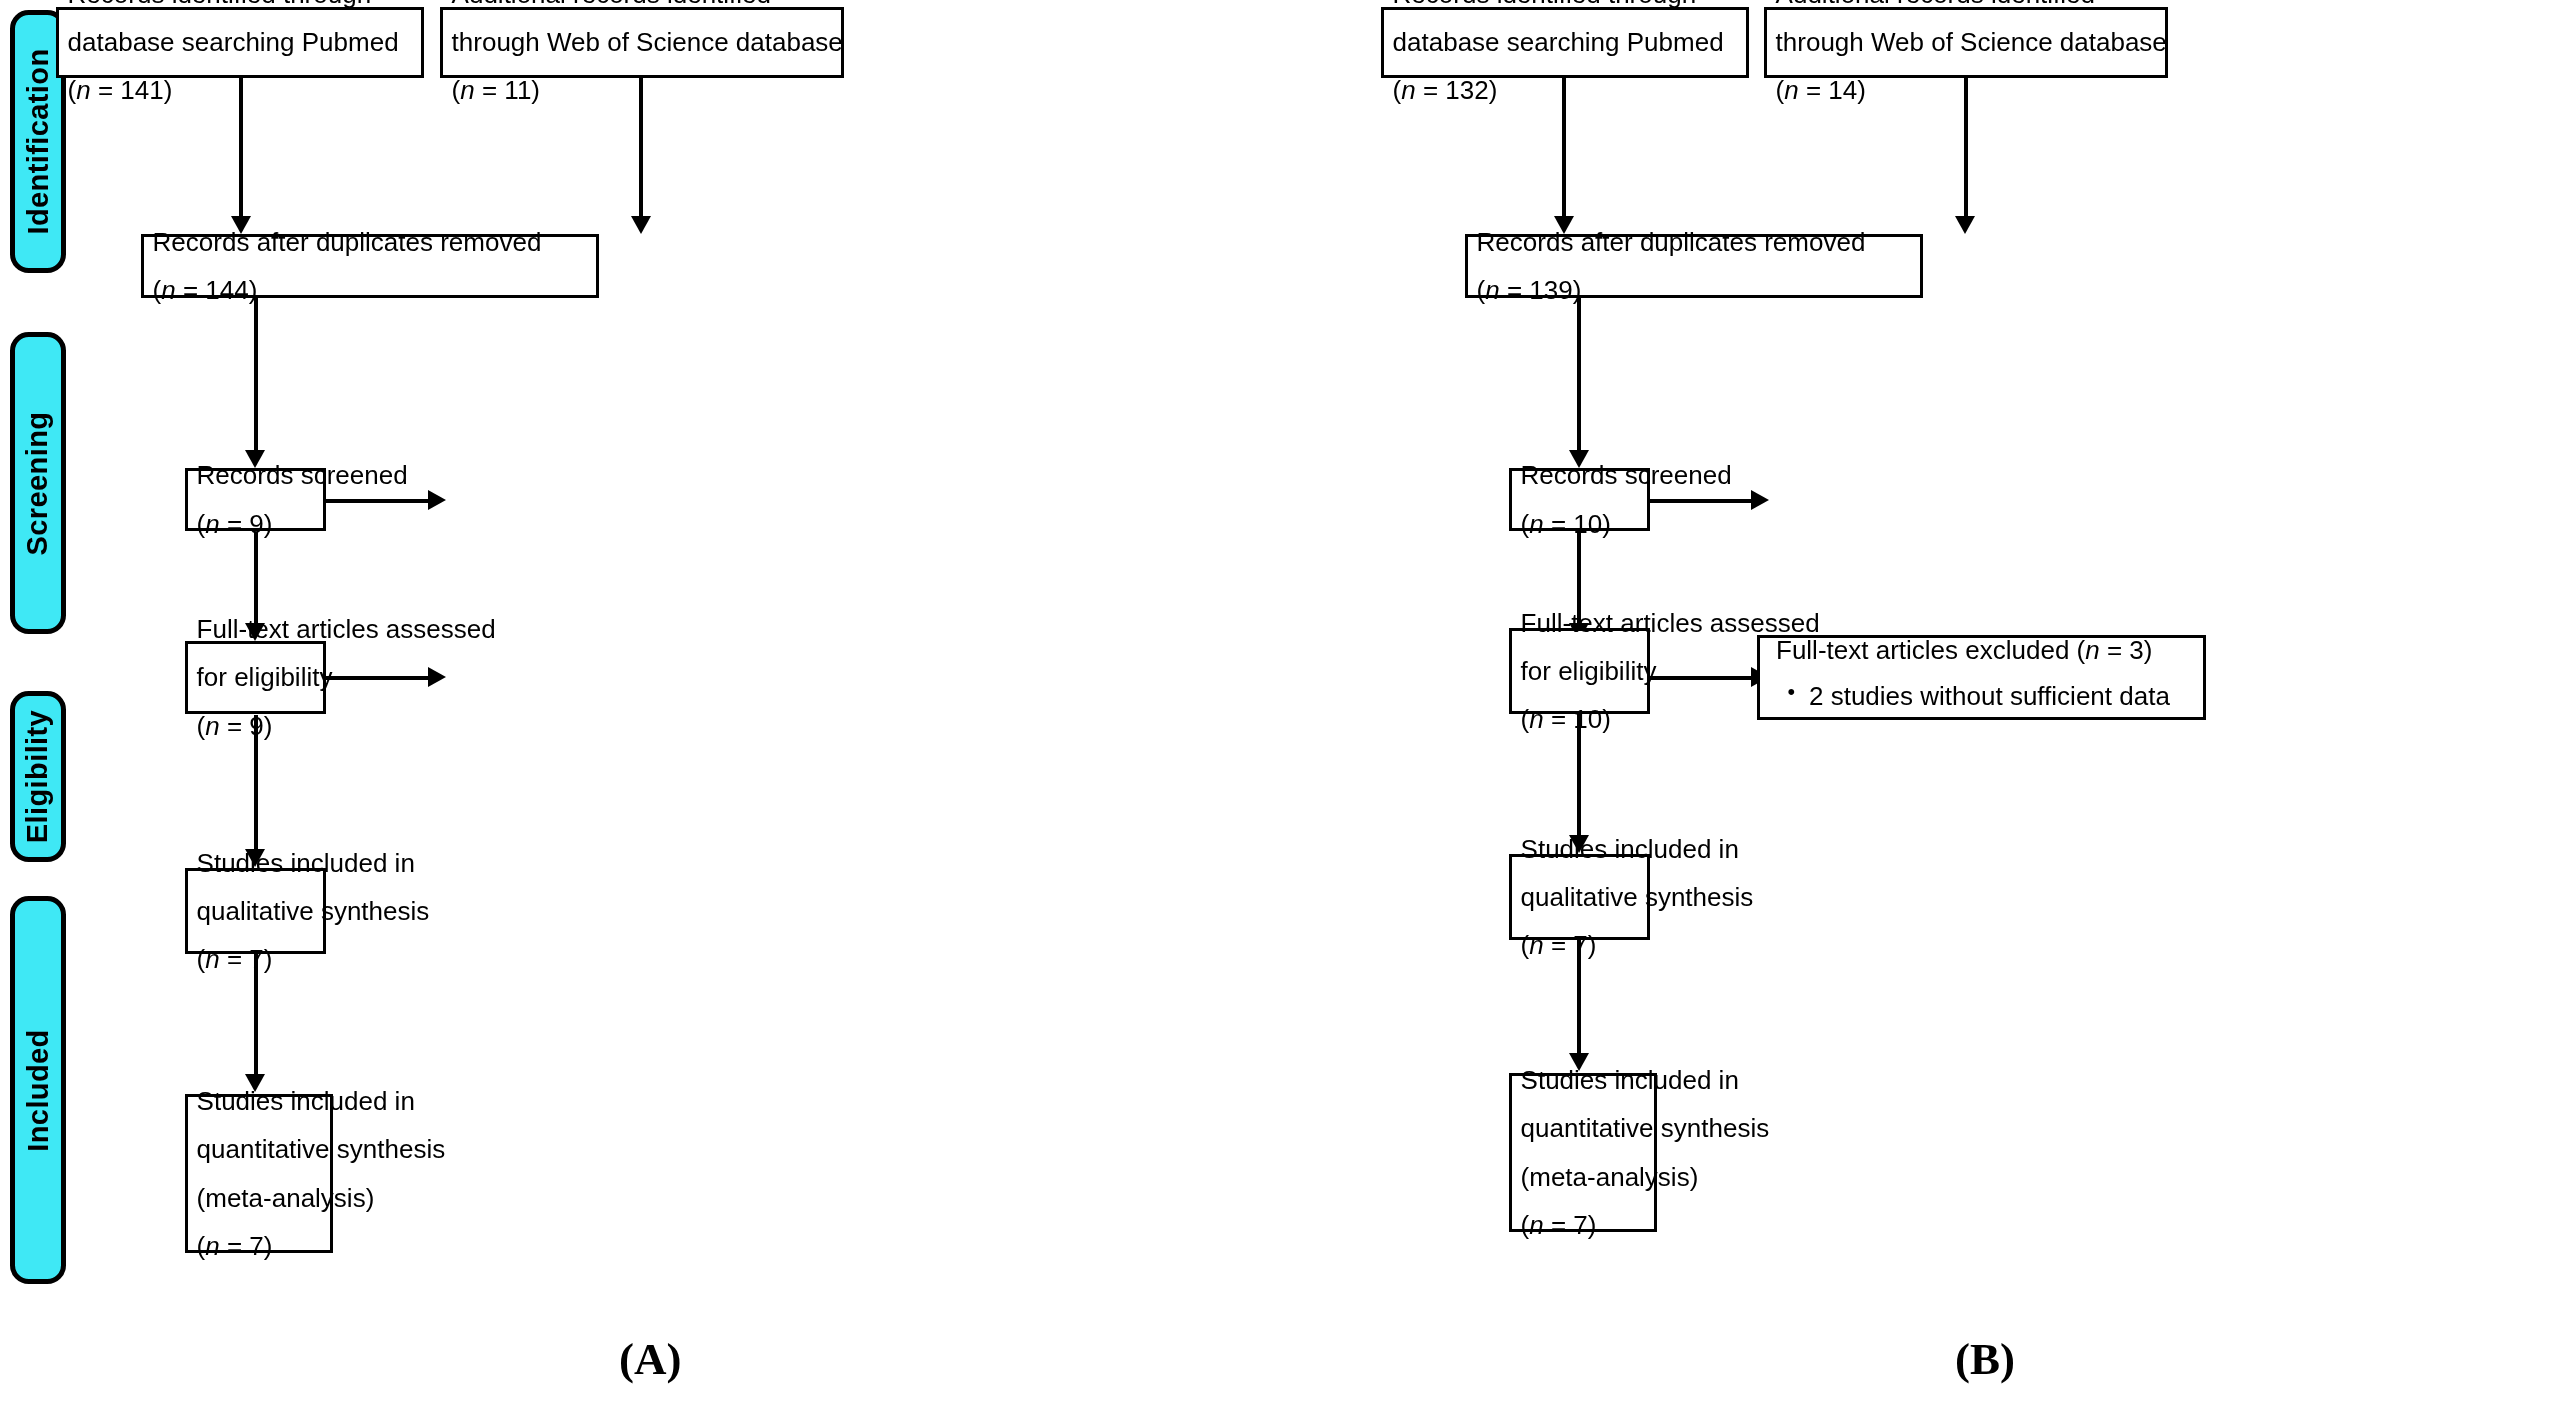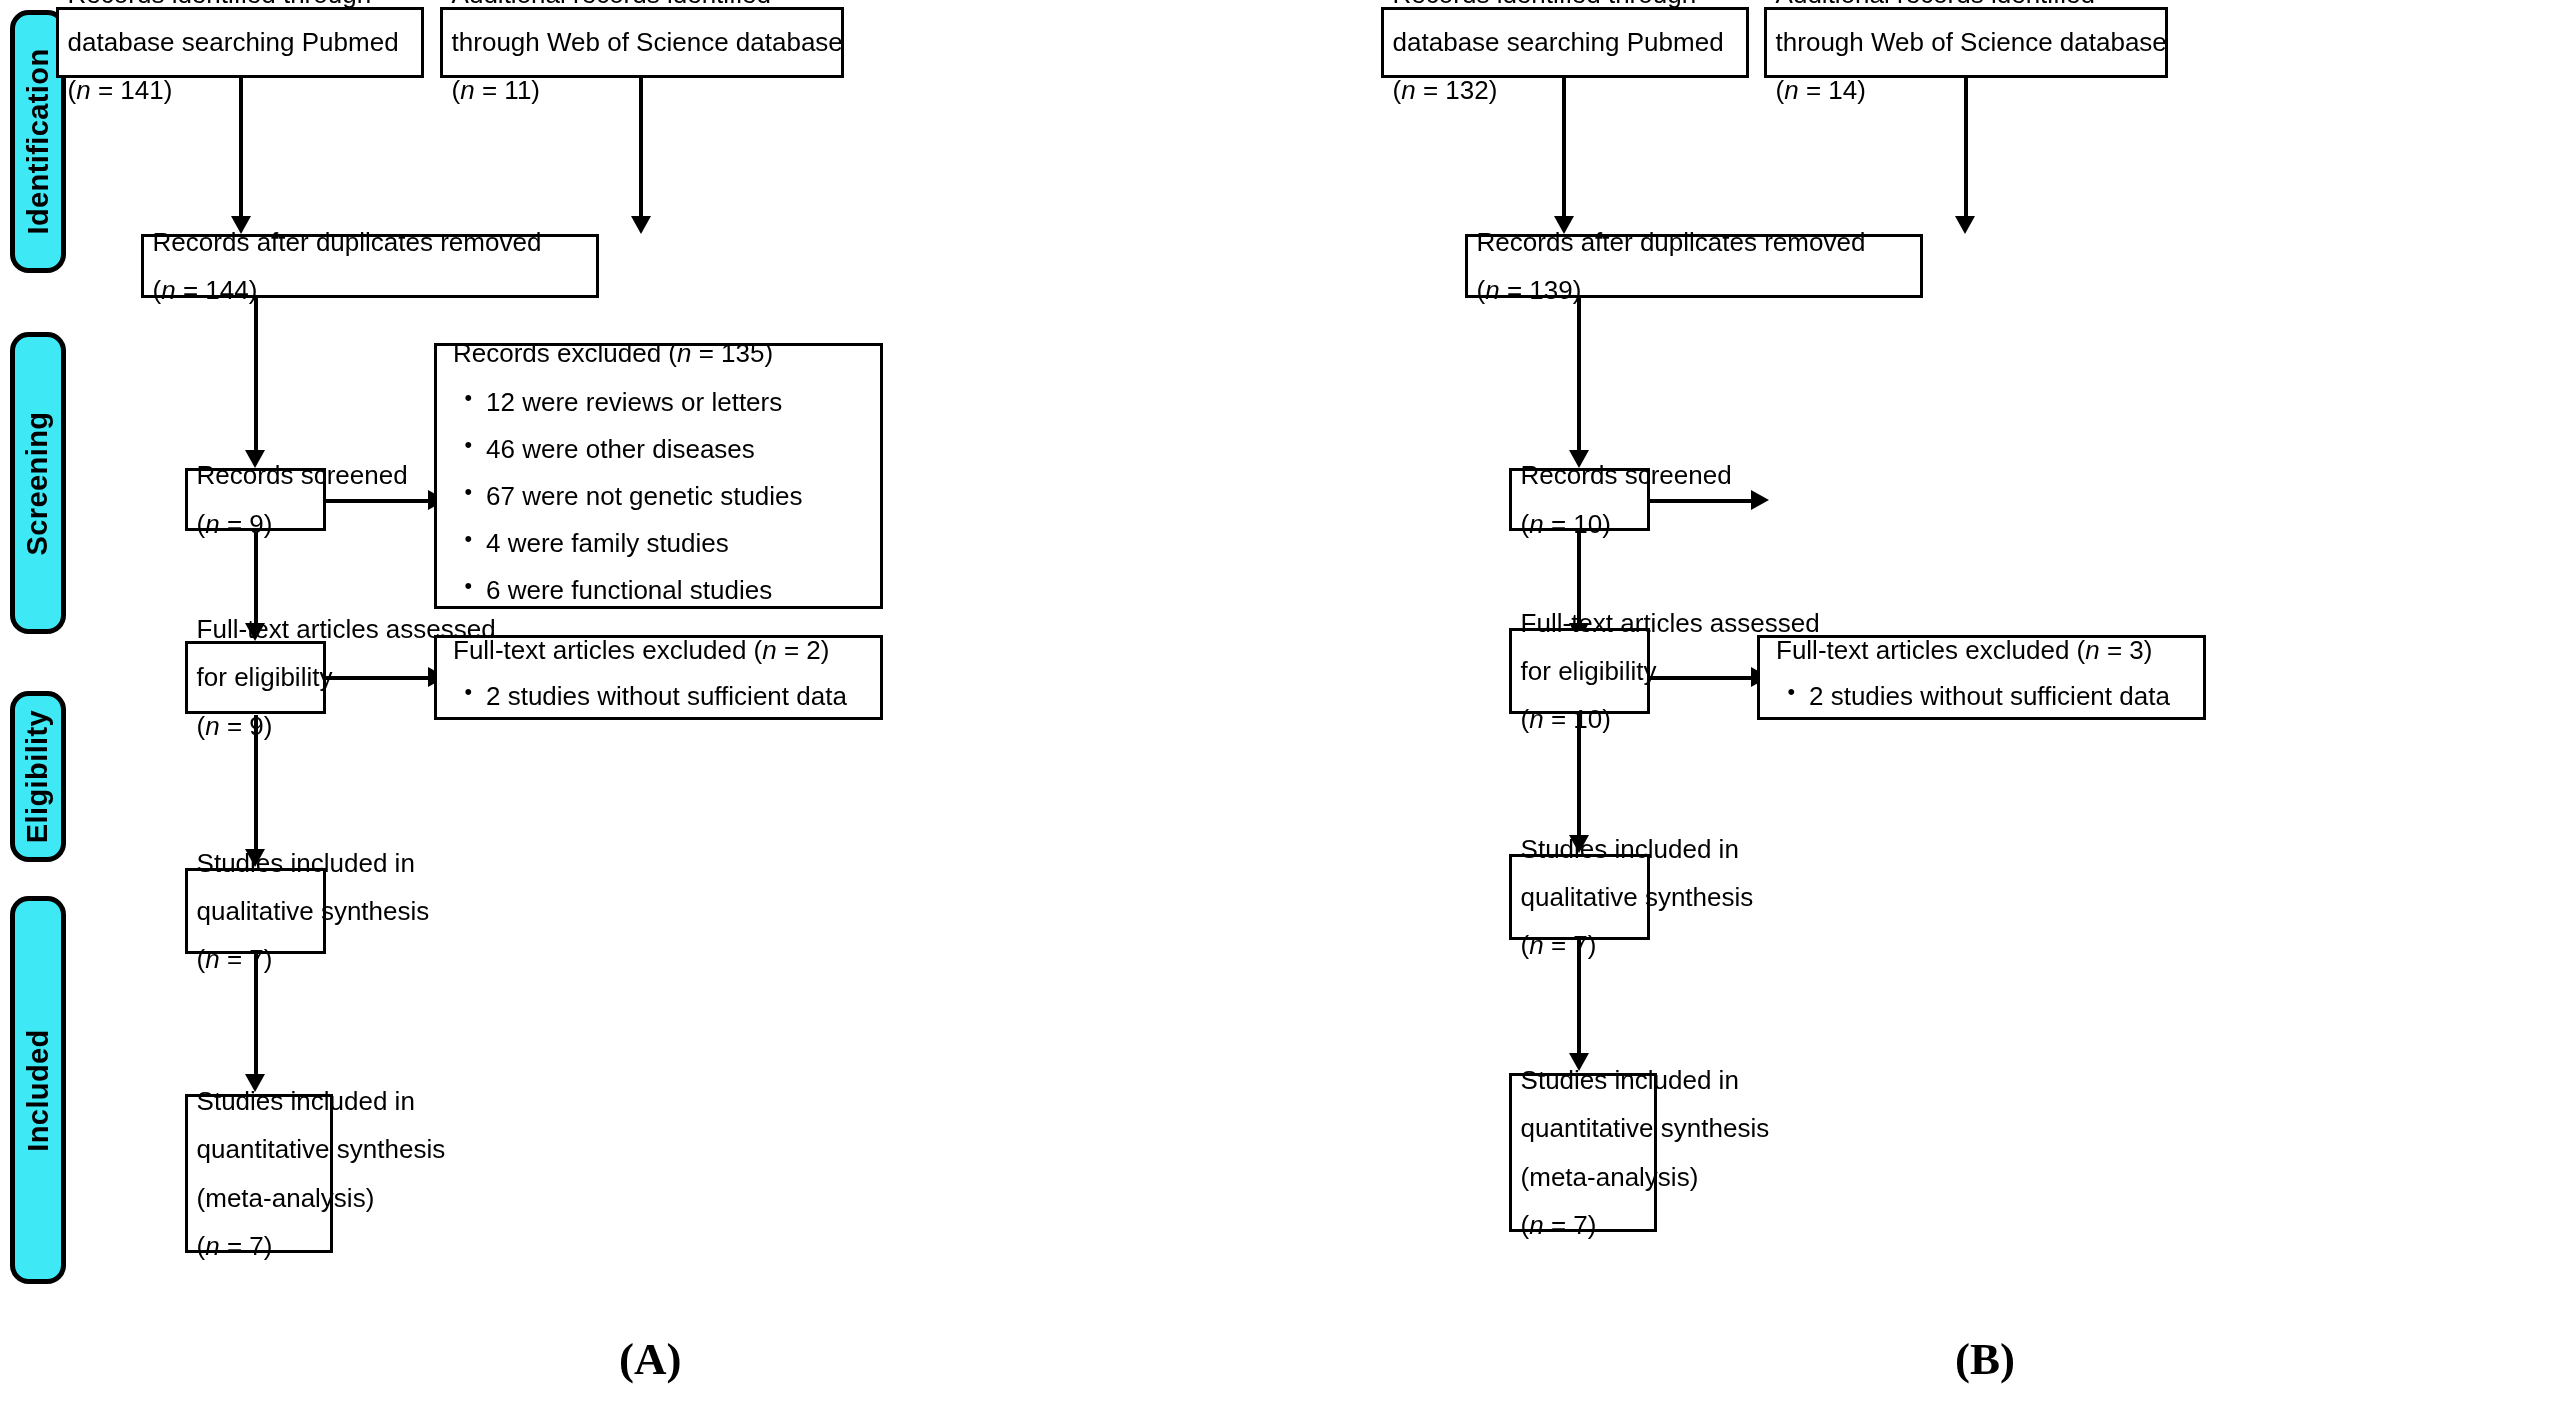--- a/index.html
+++ b/index.html
@@ -176,45 +176,33 @@
   <div class="arrow-down" style="left:245px; top:450px;"></div>
 
   <div class="flow-box" style="left:185px; top:468px; width:141px; height:63px;">
     <span class="line">Records screened</span>
     <span class="nline">(<span class="italic-n">n</span> = 9)</span>
   </div>
 
   <div class="hline" style="left:326px; top:499px; width:108px; height:3.6px;"></div>
   <div class="arrow-right" style="left:428px; top:490px;"></div>
 
-  <div class="excl-box" style="left:434px; top:343px; width:449px; height:266px;">
-    <span class="excl-title">Records excluded (<span class="italic-n">n</span> = 135)</span>
-    <span class="excl-item">12 were reviews or letters</span>
-    <span class="excl-item">46 were other diseases</span>
-    <span class="excl-item">67 were not genetic studies</span>
-    <span class="excl-item">4 were family studies</span>
-    <span class="excl-item">6 were functional studies</span>
-  </div>
 
   <div class="vline" style="left:254px; top:532px; width:3.6px; height:93px;"></div>
   <div class="arrow-down" style="left:245px; top:623px;"></div>
 
   <div class="flow-box" style="left:185px; top:641px; width:141px; height:73px;">
     <span class="line">Full-text articles assessed</span>
     <span class="line">for eligibility</span>
     <span class="nline">(<span class="italic-n">n</span> = 9)</span>
   </div>
 
   <div class="hline" style="left:326px; top:676px; width:108px; height:3.6px;"></div>
   <div class="arrow-right" style="left:428px; top:667px;"></div>
 
-  <div class="excl-box tight" style="left:434px; top:635px; width:449px; height:85px;">
-    <span class="excl-title">Full-text articles excluded (<span class="italic-n">n</span> = 2)</span>
-    <span class="excl-item">2 studies without sufficient data</span>
-  </div>
 
   <div class="vline" style="left:254px; top:715px; width:3.6px; height:136px;"></div>
   <div class="arrow-down" style="left:245px; top:849px;"></div>
 
   <div class="flow-box" style="left:185px; top:868px; width:141px; height:86px;">
     <span class="line">Studies included in</span>
     <span class="line">qualitative synthesis</span>
     <span class="nline">(<span class="italic-n">n</span> = 7)</span>
   </div>
 

